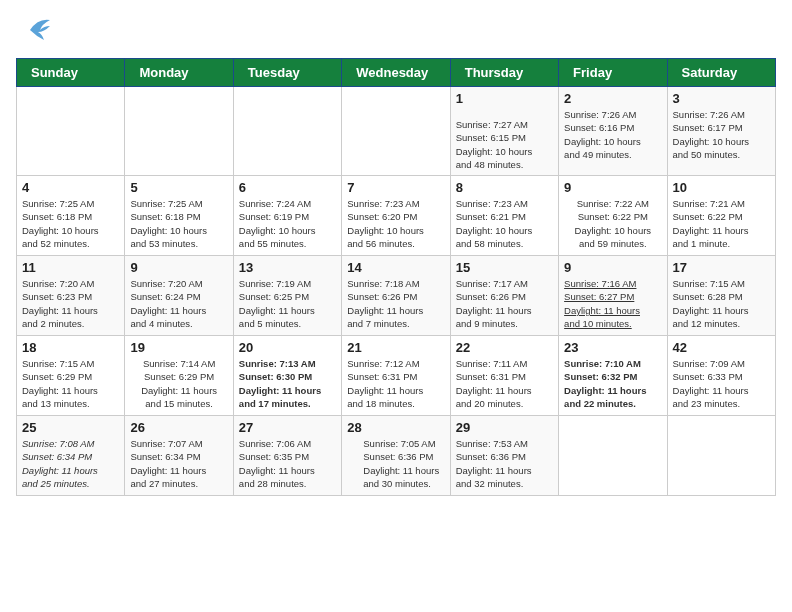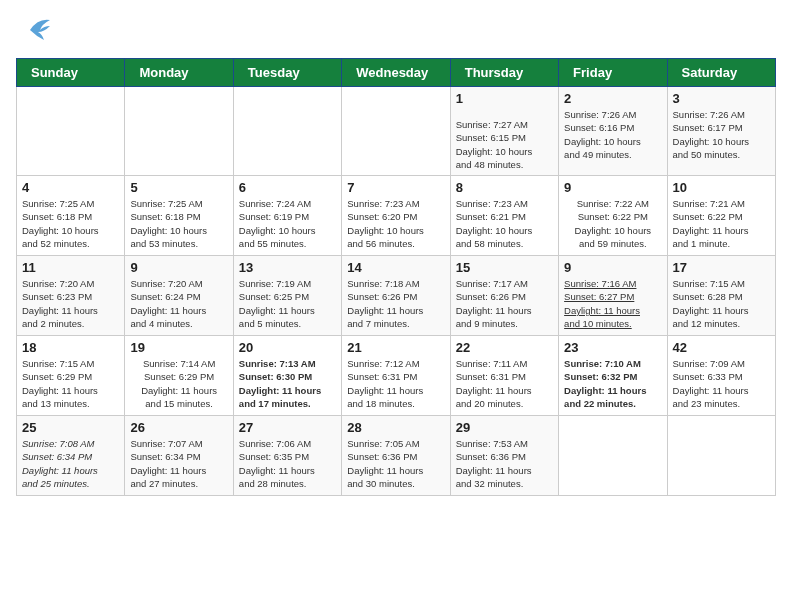--- a/index.html
+++ b/index.html
@@ -306,21 +306,21 @@
         </td>
         <td>
           <div class="day-number">27</div>
           <div class="day-info" style="white-space: pre-line;">Sunrise: 7:06 AM
 Sunset: 6:35 PM
 Daylight: 11 hours
 and 28 minutes.</div>
         </td>
         <td>
           <div class="day-number">28</div>
-          <div class="day-info" style="white-space: pre-line;">Sunrise: 7:05 AM
+          <div class="day-info" style="white-space: pre-line; margin-left: 16px;">Sunrise: 7:05 AM
 Sunset: 6:36 PM
 Daylight: 11 hours
 and 30 minutes.</div>
         </td>
         <td>
           <div class="day-number">29</div>
           <div class="day-info" style="white-space: pre-line;">Sunrise: 7:53 AM
 Sunset: 6:36 PM
 Daylight: 11 hours
 and 32 minutes.</div>

